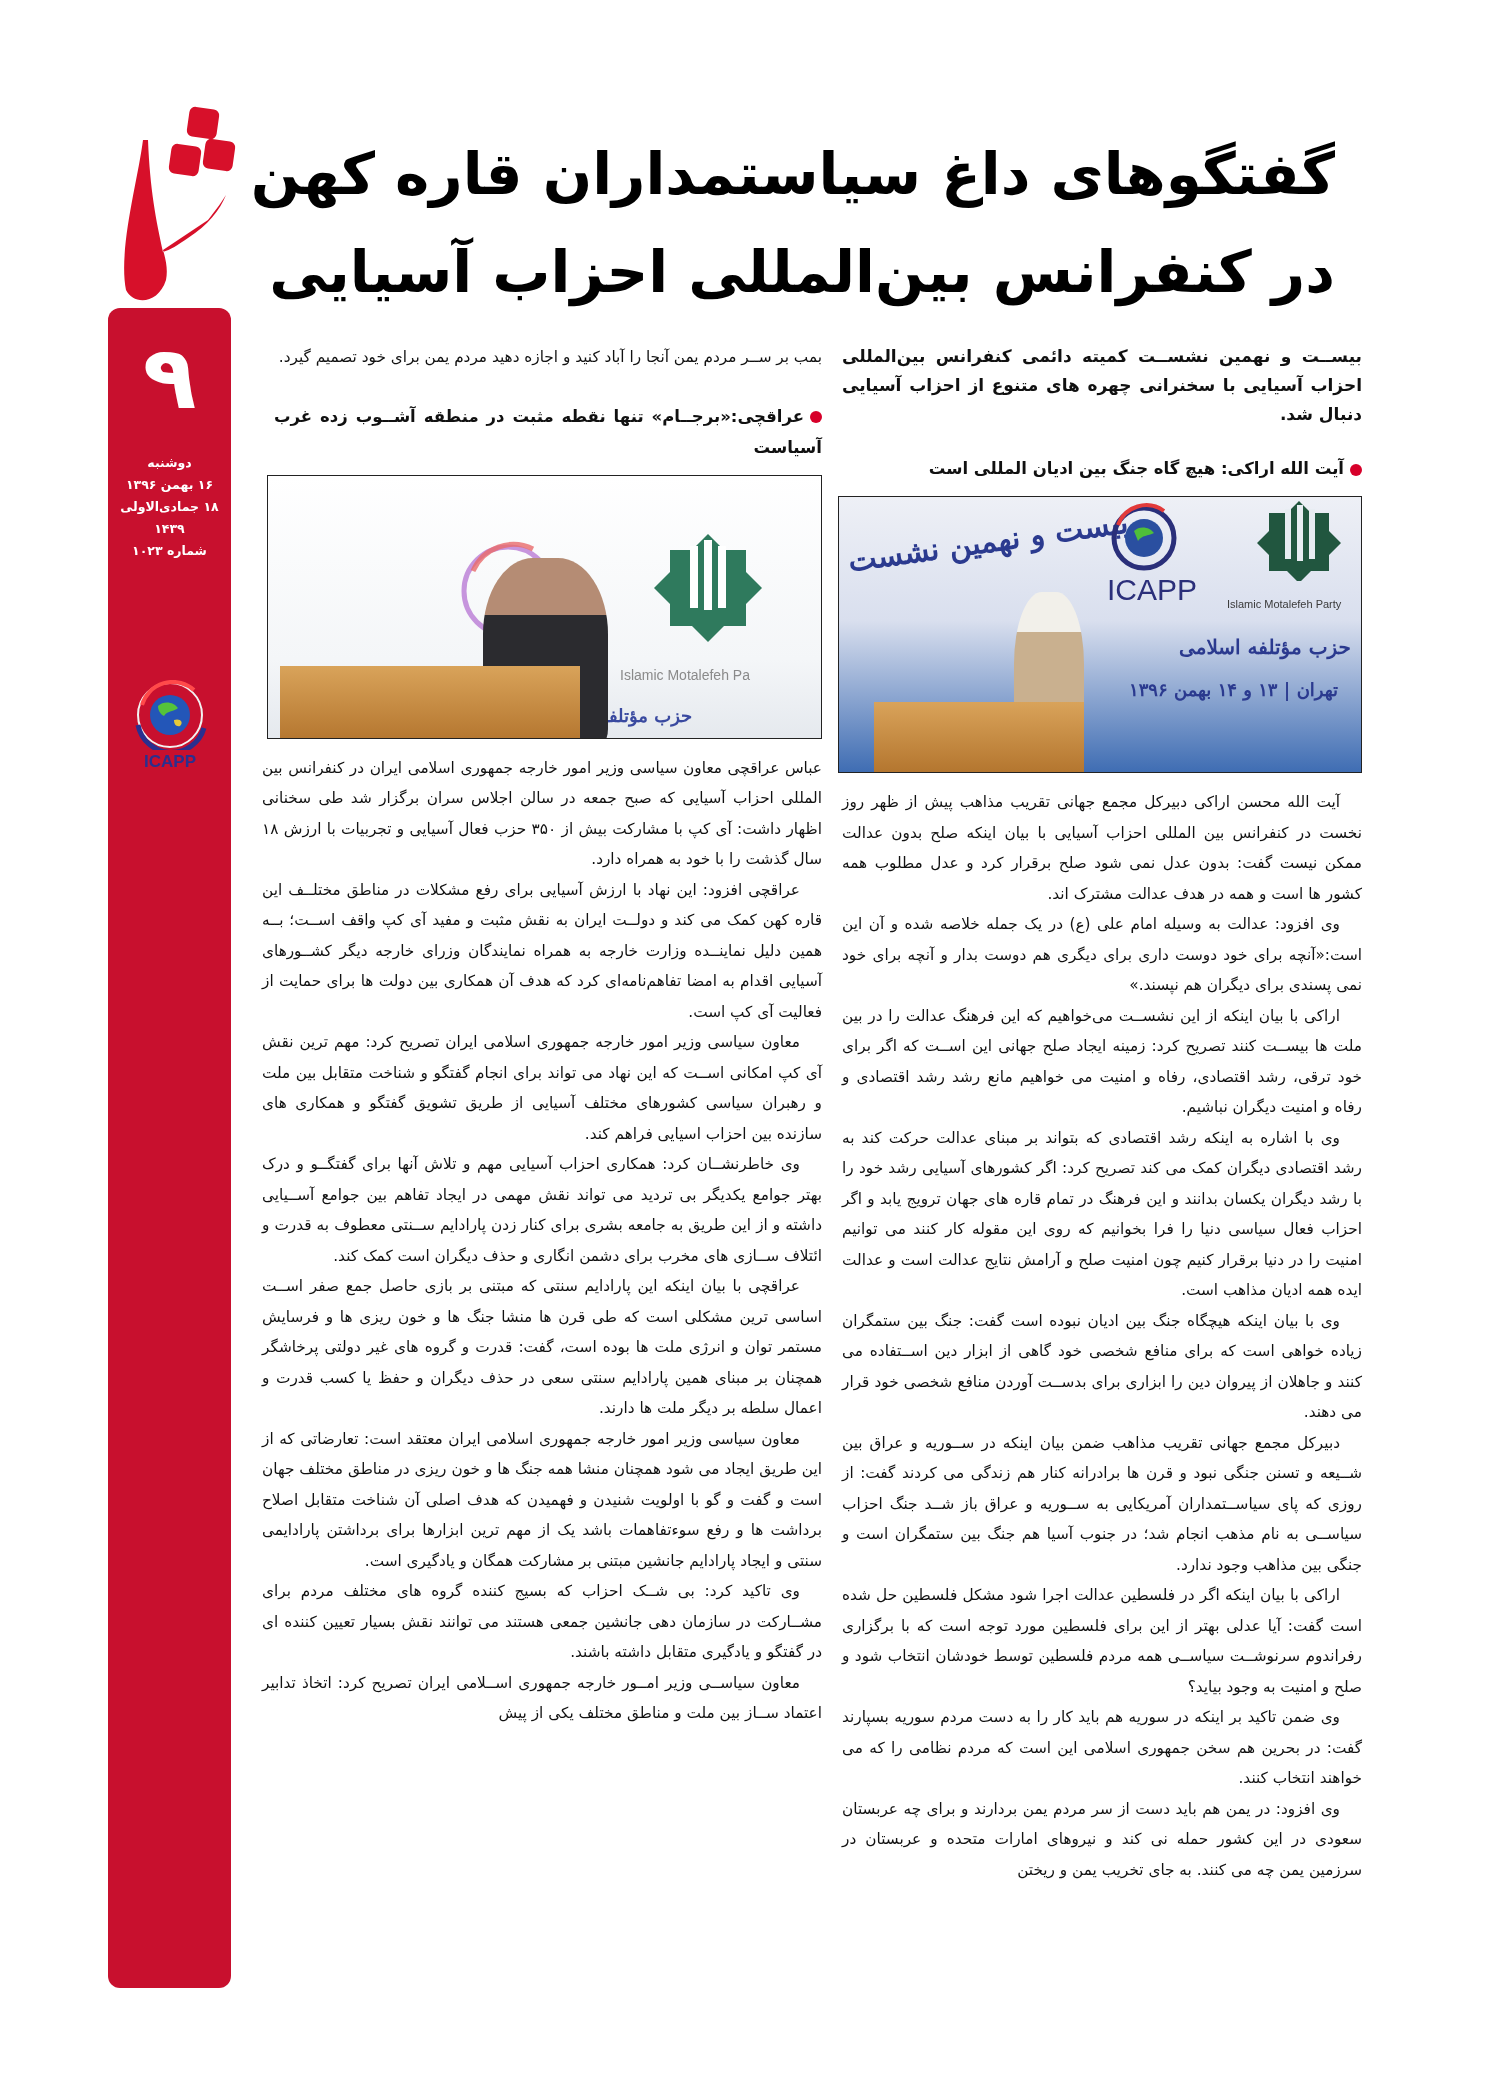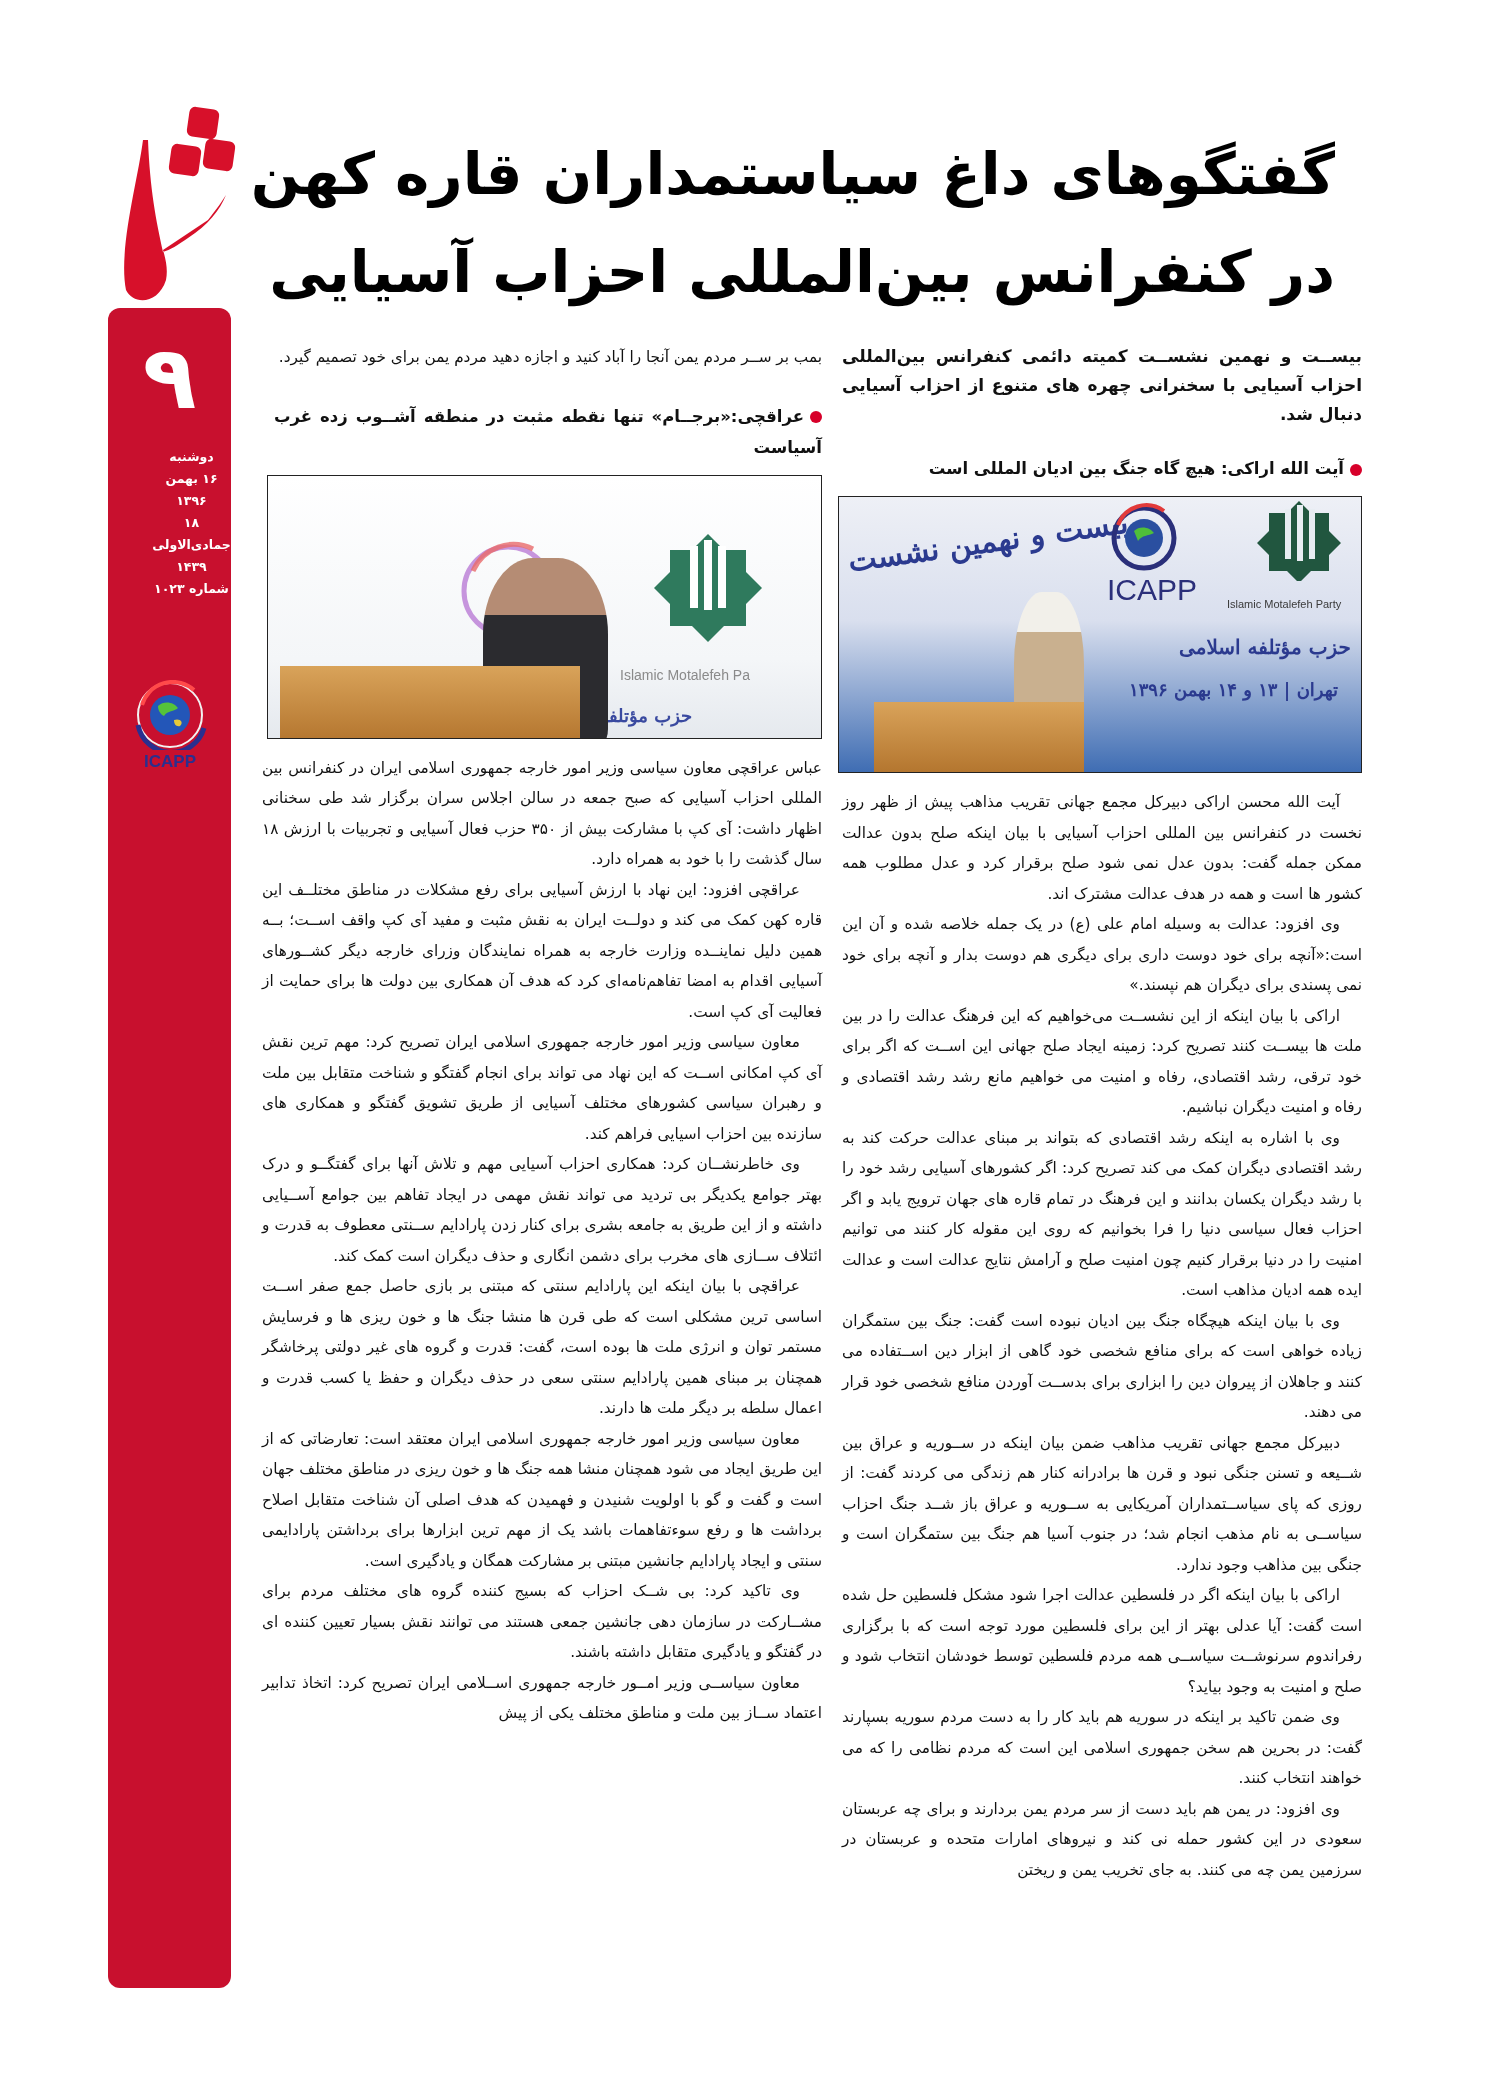--- a/index.html
+++ b/index.html
@@ -10,21 +10,21 @@
   .logo {
     position: absolute; left: 108px; top: 100px; width: 130px; height: 210px;
     direction: ltr;
   }
   .sidebar {
     position: absolute; left: 108px; top: 308px; width: 123px; height: 1680px;
     background: #c8102e; border-radius: 12px; color: #fff; text-align: center;
     direction: rtl;
   }
   .issue-page { font-size: 88px; font-weight: bold; margin-top: 26px; line-height: 1; font-family: "DejaVu Sans", sans-serif; }
-  .issue-meta { font-size: 12.5px; font-weight: bold; line-height: 22px; margin-top: 24px; padding-left: 44px; }
+  .issue-meta { font-size: 12.5px; font-weight: bold; line-height: 22px; margin-top: 30px; }
   .icapp-badge { position: absolute; left: 14px; top: 372px; width: 96px; direction: ltr; }
   .icapp-badge-label { font-size: 17px; font-weight: bold; color: #2a2f8f; font-family: "Liberation Sans", sans-serif; margin-top: -2px; }
 
   .headline {
     position: absolute; right: 165px; top: 125px; width: 1090px; text-align: right;
     font-family: "DejaVu Sans", sans-serif; font-weight: bold; font-size: 58px;
     line-height: 98px; color: #000; letter-spacing: -1px;
   }
   .col { position: absolute; font-size: 15.3px; line-height: 30.5px; text-align: justify; text-align-last: right; }
   .col-right { left: 842px; width: 520px; top: 342px; }
@@ -101,21 +101,21 @@
       <rect x="60" y="8" width="6" height="50" fill="#e8edf2"></rect>
     </svg>
     <div class="party-text" style="left:388px; top:92px;">Islamic Motalefeh Party</div>
     <div class="banner-text" style="left:340px; top:135px; font-size:20px;">حزب مؤتلفه اسلامی</div>
     <div class="banner-text" style="left:290px; top:178px; font-size:18px;">تهران | ۱۳ و ۱۴ بهمن ۱۳۹۶</div>
     <div class="person" style="left:175px; top:95px; width:70px; height:180px; background:linear-gradient(180deg,#f2f0ea 0 22%,#c9b08f 22% 100%);"></div>
     <div class="podium" style="left:35px; top:205px; width:210px; height:70px;"></div>
   </div>
 
   <div>
-    <p class="para">آیت الله محسن اراکی دبیرکل مجمع جهانی تقریب مذاهب پیش از ظهر روز نخست در کنفرانس بین المللی احزاب آسیایی با بیان اینکه صلح بدون عدالت ممکن جمله گفت: بدون عدل نمی شود صلح برقرار کرد و عدل مطلوب همه کشور ها است و همه در هدف عدالت مشترک اند.</p>
+    <p class="para">آیت الله محسن اراکی دبیرکل مجمع جهانی تقریب مذاهب پیش از ظهر روز نخست در کنفرانس بین المللی احزاب آسیایی با بیان اینکه صلح بدون عدالت ممکن نیست گفت: بدون عدل نمی شود صلح برقرار کرد و عدل مطلوب همه کشور ها است و همه در هدف عدالت مشترک اند.</p>
     <p class="para">وی افزود: عدالت به وسیله امام علی (ع) در یک جمله خلاصه شده و آن این است:«آنچه برای خود دوست داری برای دیگری هم دوست بدار و آنچه برای خود نمی پسندی برای دیگران هم نپسند.»</p>
     <p class="para">اراکی با بیان اینکه از این نشســت می‌خواهیم که این فرهنگ عدالت را در بین ملت ها بیســت کنند تصریح کرد: زمینه ایجاد صلح جهانی این اســت که اگر برای خود ترقی، رشد اقتصادی، رفاه و امنیت می خواهیم مانع رشد رشد اقتصادی و رفاه و امنیت دیگران نباشیم.</p>
     <p class="para">وی با اشاره به اینکه رشد اقتصادی که بتواند بر مبنای عدالت حرکت کند به رشد اقتصادی دیگران کمک می کند تصریح کرد: اگر کشورهای آسیایی رشد خود را با رشد دیگران یکسان بدانند و این فرهنگ در تمام قاره های جهان ترویج یابد و اگر احزاب فعال سیاسی دنیا را فرا بخوانیم که روی این مقوله کار کنند می توانیم امنیت را در دنیا برقرار کنیم چون امنیت صلح و آرامش نتایج عدالت است و عدالت ایده همه ادیان مذاهب است.</p>
     <p class="para">وی با بیان اینکه هیچگاه جنگ بین ادیان نبوده است گفت: جنگ بین ستمگران زیاده خواهی است که برای منافع شخصی خود گاهی از ابزار دین اســتفاده می کنند و جاهلان از پیروان دین را ابزاری برای بدســت آوردن منافع شخصی خود قرار می دهند.</p>
     <p class="para">دبیرکل مجمع جهانی تقریب مذاهب ضمن بیان اینکه در ســوریه و عراق بین شــیعه و تسنن جنگی نبود و قرن ها برادرانه کنار هم زندگی می کردند گفت: از روزی که پای سیاســتمداران آمریکایی به ســوریه و عراق باز شــد جنگ احزاب سیاســی به نام مذهب انجام شد؛ در جنوب آسیا هم جنگ بین ستمگران است و جنگی بین مذاهب وجود ندارد.</p>
     <p class="para">اراکی با بیان اینکه اگر در فلسطین عدالت اجرا شود مشکل فلسطین حل شده است گفت: آیا عدلی بهتر از این برای فلسطین مورد توجه است که با برگزاری رفراندوم سرنوشــت سیاســی همه مردم فلسطین توسط خودشان انتخاب شود و صلح و امنیت به وجود بیاید؟</p>
     <p class="para">وی ضمن تاکید بر اینکه در سوریه هم باید کار را به دست مردم سوریه بسپارند گفت: در بحرین هم سخن جمهوری اسلامی این است که مردم نظامی را که می خواهند انتخاب کنند.</p>
     <p class="para">وی افزود: در یمن هم باید دست از سر مردم یمن بردارند و برای چه عربستان سعودی در این کشور حمله نی کند و نیروهای امارات متحده و عربستان در سرزمین یمن چه می کنند. به جای تخریب یمن و ریختن</p>
   </div>
 </div>

